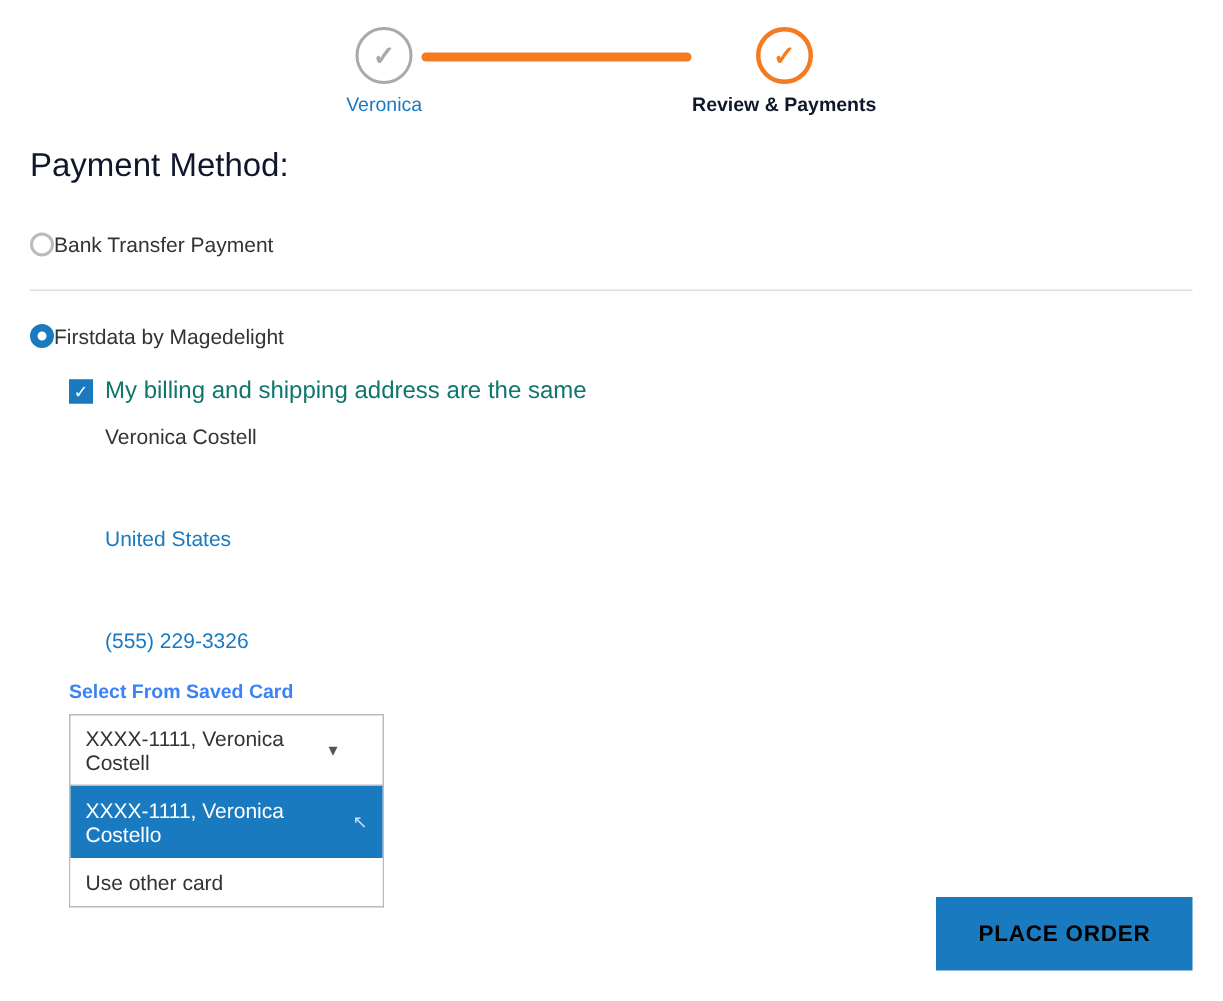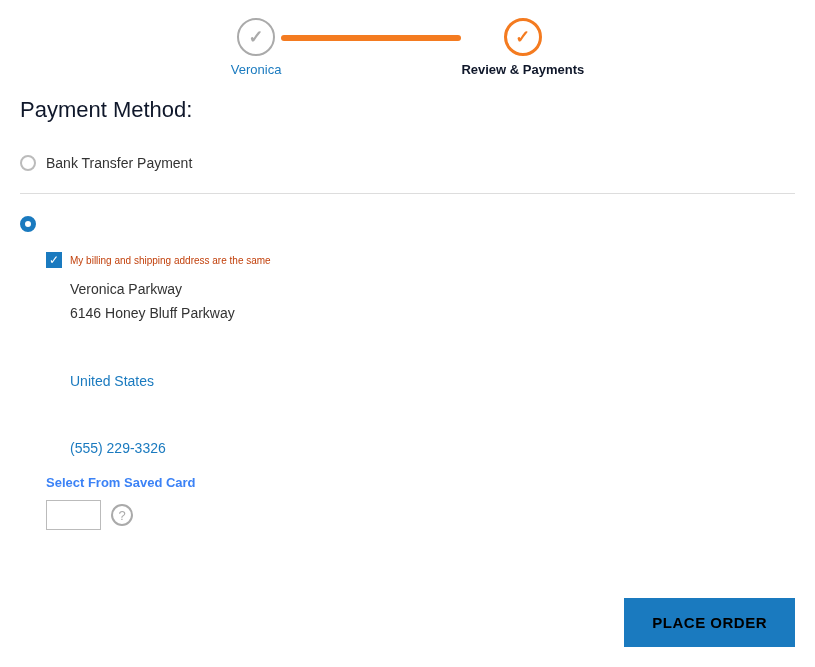--- a/index.html
+++ b/index.html
@@ -90,21 +90,20 @@
     .divider {
       border: none;
       border-top: 1px solid #ddd;
       margin: 12px 0;
     }
 
     
     .payment-option {
       display: flex;
       align-items: flex-end;
-      gap: 10px;
       padding: 10px 0;
       cursor: pointer;
     }
     .radio-circle {
       width: 16px;
       height: 16px;
       border-radius: 50%;
       border: 2px solid #bbb;
       background: #fff;
       display: inline-block;
@@ -139,22 +138,22 @@
       align-items: center;
       justify-content: center;
       flex-shrink: 0;
     }
     .checkbox-box .check {
       color: #fff;
       font-size: 12px;
       line-height: 1;
     }
     .checkbox-label {
-      font-size: 10px;
-      color: #c2410c;
+      font-size: 16px;
+      color: #0f766e;
       text-align: center;
     }
 
     .address-block {
       padding-left: 24px;
       margin: 8px 0 14px 0;
       line-height: 1.7;
     }
     .address-line {
       font-size: 14px;
@@ -285,40 +284,56 @@
 
   <div class="payment-option">
     <div class="radio-circle"></div>
     <span class="payment-option-label">Bank Transfer Payment</span>
   </div>
 
   <hr class="divider">
 
   <div class="payment-option">
     <div class="radio-circle selected"></div>
+    <span class="payment-option-label">Firstdata by Magedelight</span>
   </div>
 
   <div class="firstdata-section">
 
     <div class="checkbox-row">
       <div class="checkbox-box">
         <span class="check">✓</span>
       </div>
       <span class="checkbox-label">My billing and shipping address are the same</span>
     </div>
 
     <div class="address-block">
-      <div class="address-line">Veronica Parkway</div>
-      <div class="address-line">6146 Honey Bluff Parkway</div>
+      <div class="address-line">Veronica Costell</div>
       <div class="address-link">United States</div>
       <div class="address-link">(555) 229-3326</div>
     </div>
 
     <div class="saved-card-label">Select From Saved Card</div>
 
+    <div class="select-wrapper">
+      <div class="select-display">
+        <span>XXXX-1111, Veronica Costell</span>
+        <span class="select-dropdown-icon">▾</span>
+      </div>
+      <div class="dropdown-list">
+        <div class="dropdown-item highlighted">
+          <span>XXXX-1111, Veronica Costello</span>
+
+          <span style="font-size:12px; color:#c8e0f5;">↖</span>
+        </div>
+        <div class="dropdown-item normal">
+          <span>Use other card</span>
+        </div>
+      </div>
+    </div>
 
     <div class="cvv-row">
       <input class="cvv-input" type="text" style="">
       <div class="cvv-help">
         <span>?</span>
       </div>
     </div>
   </div>
 </div>
 

